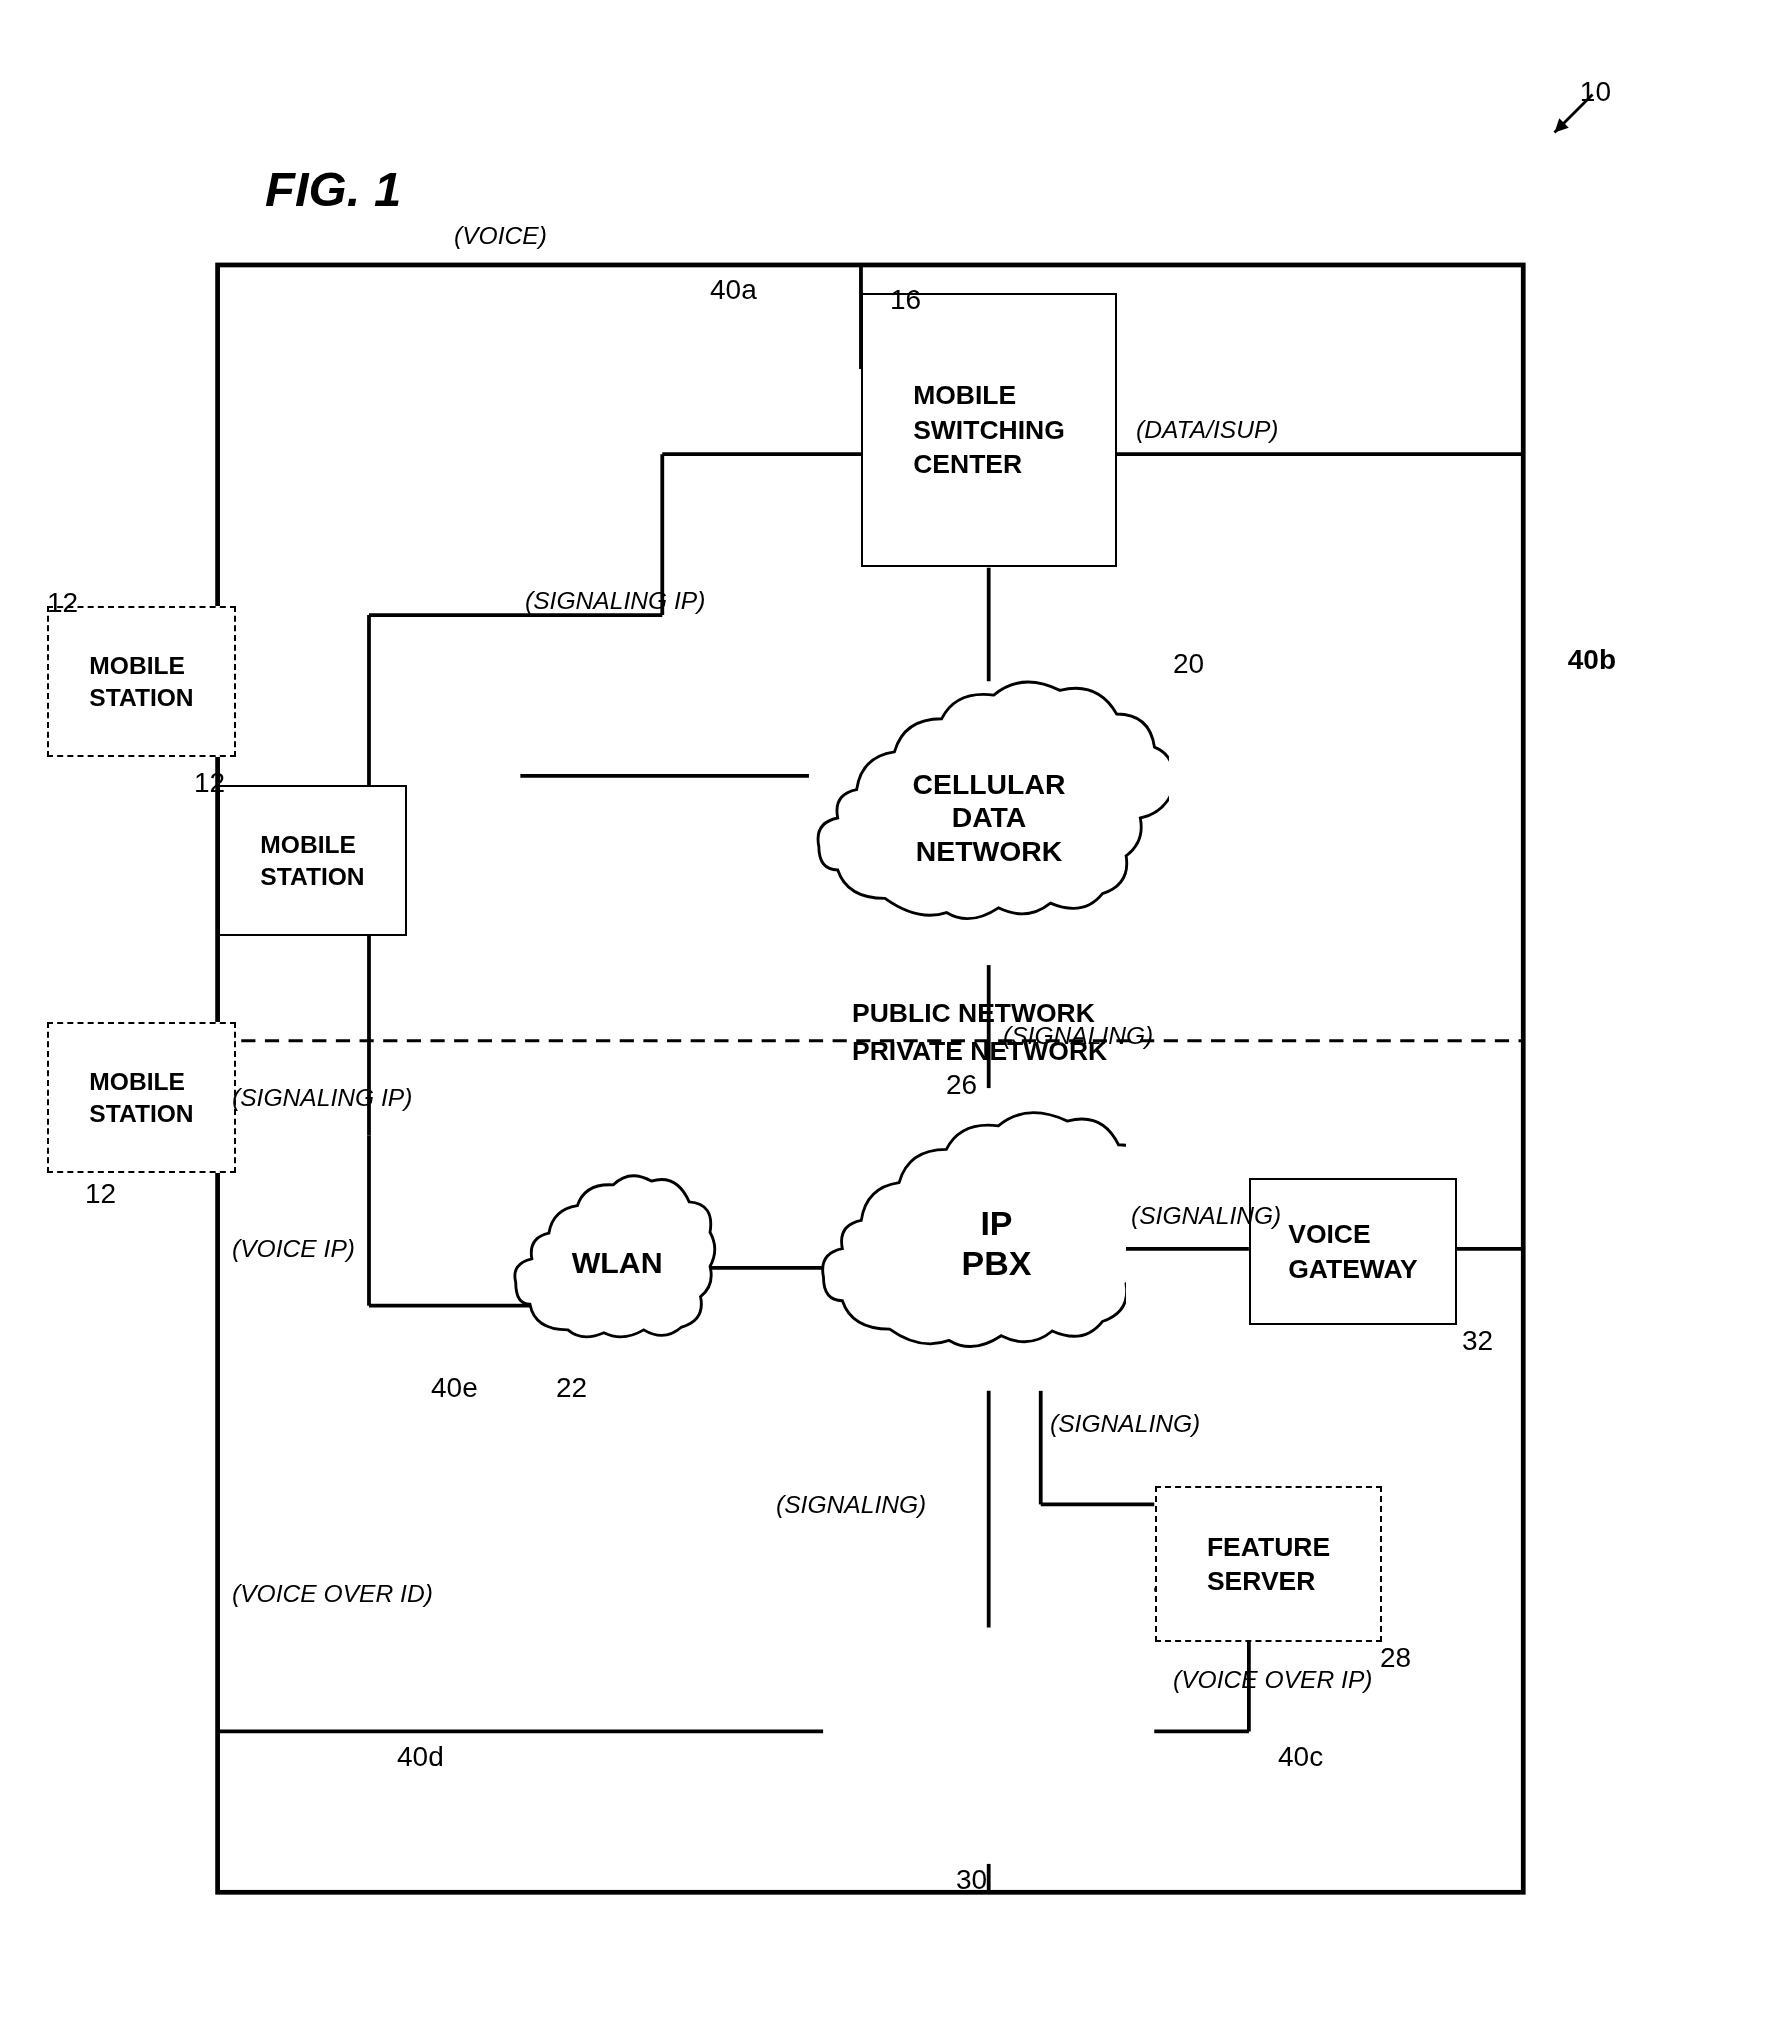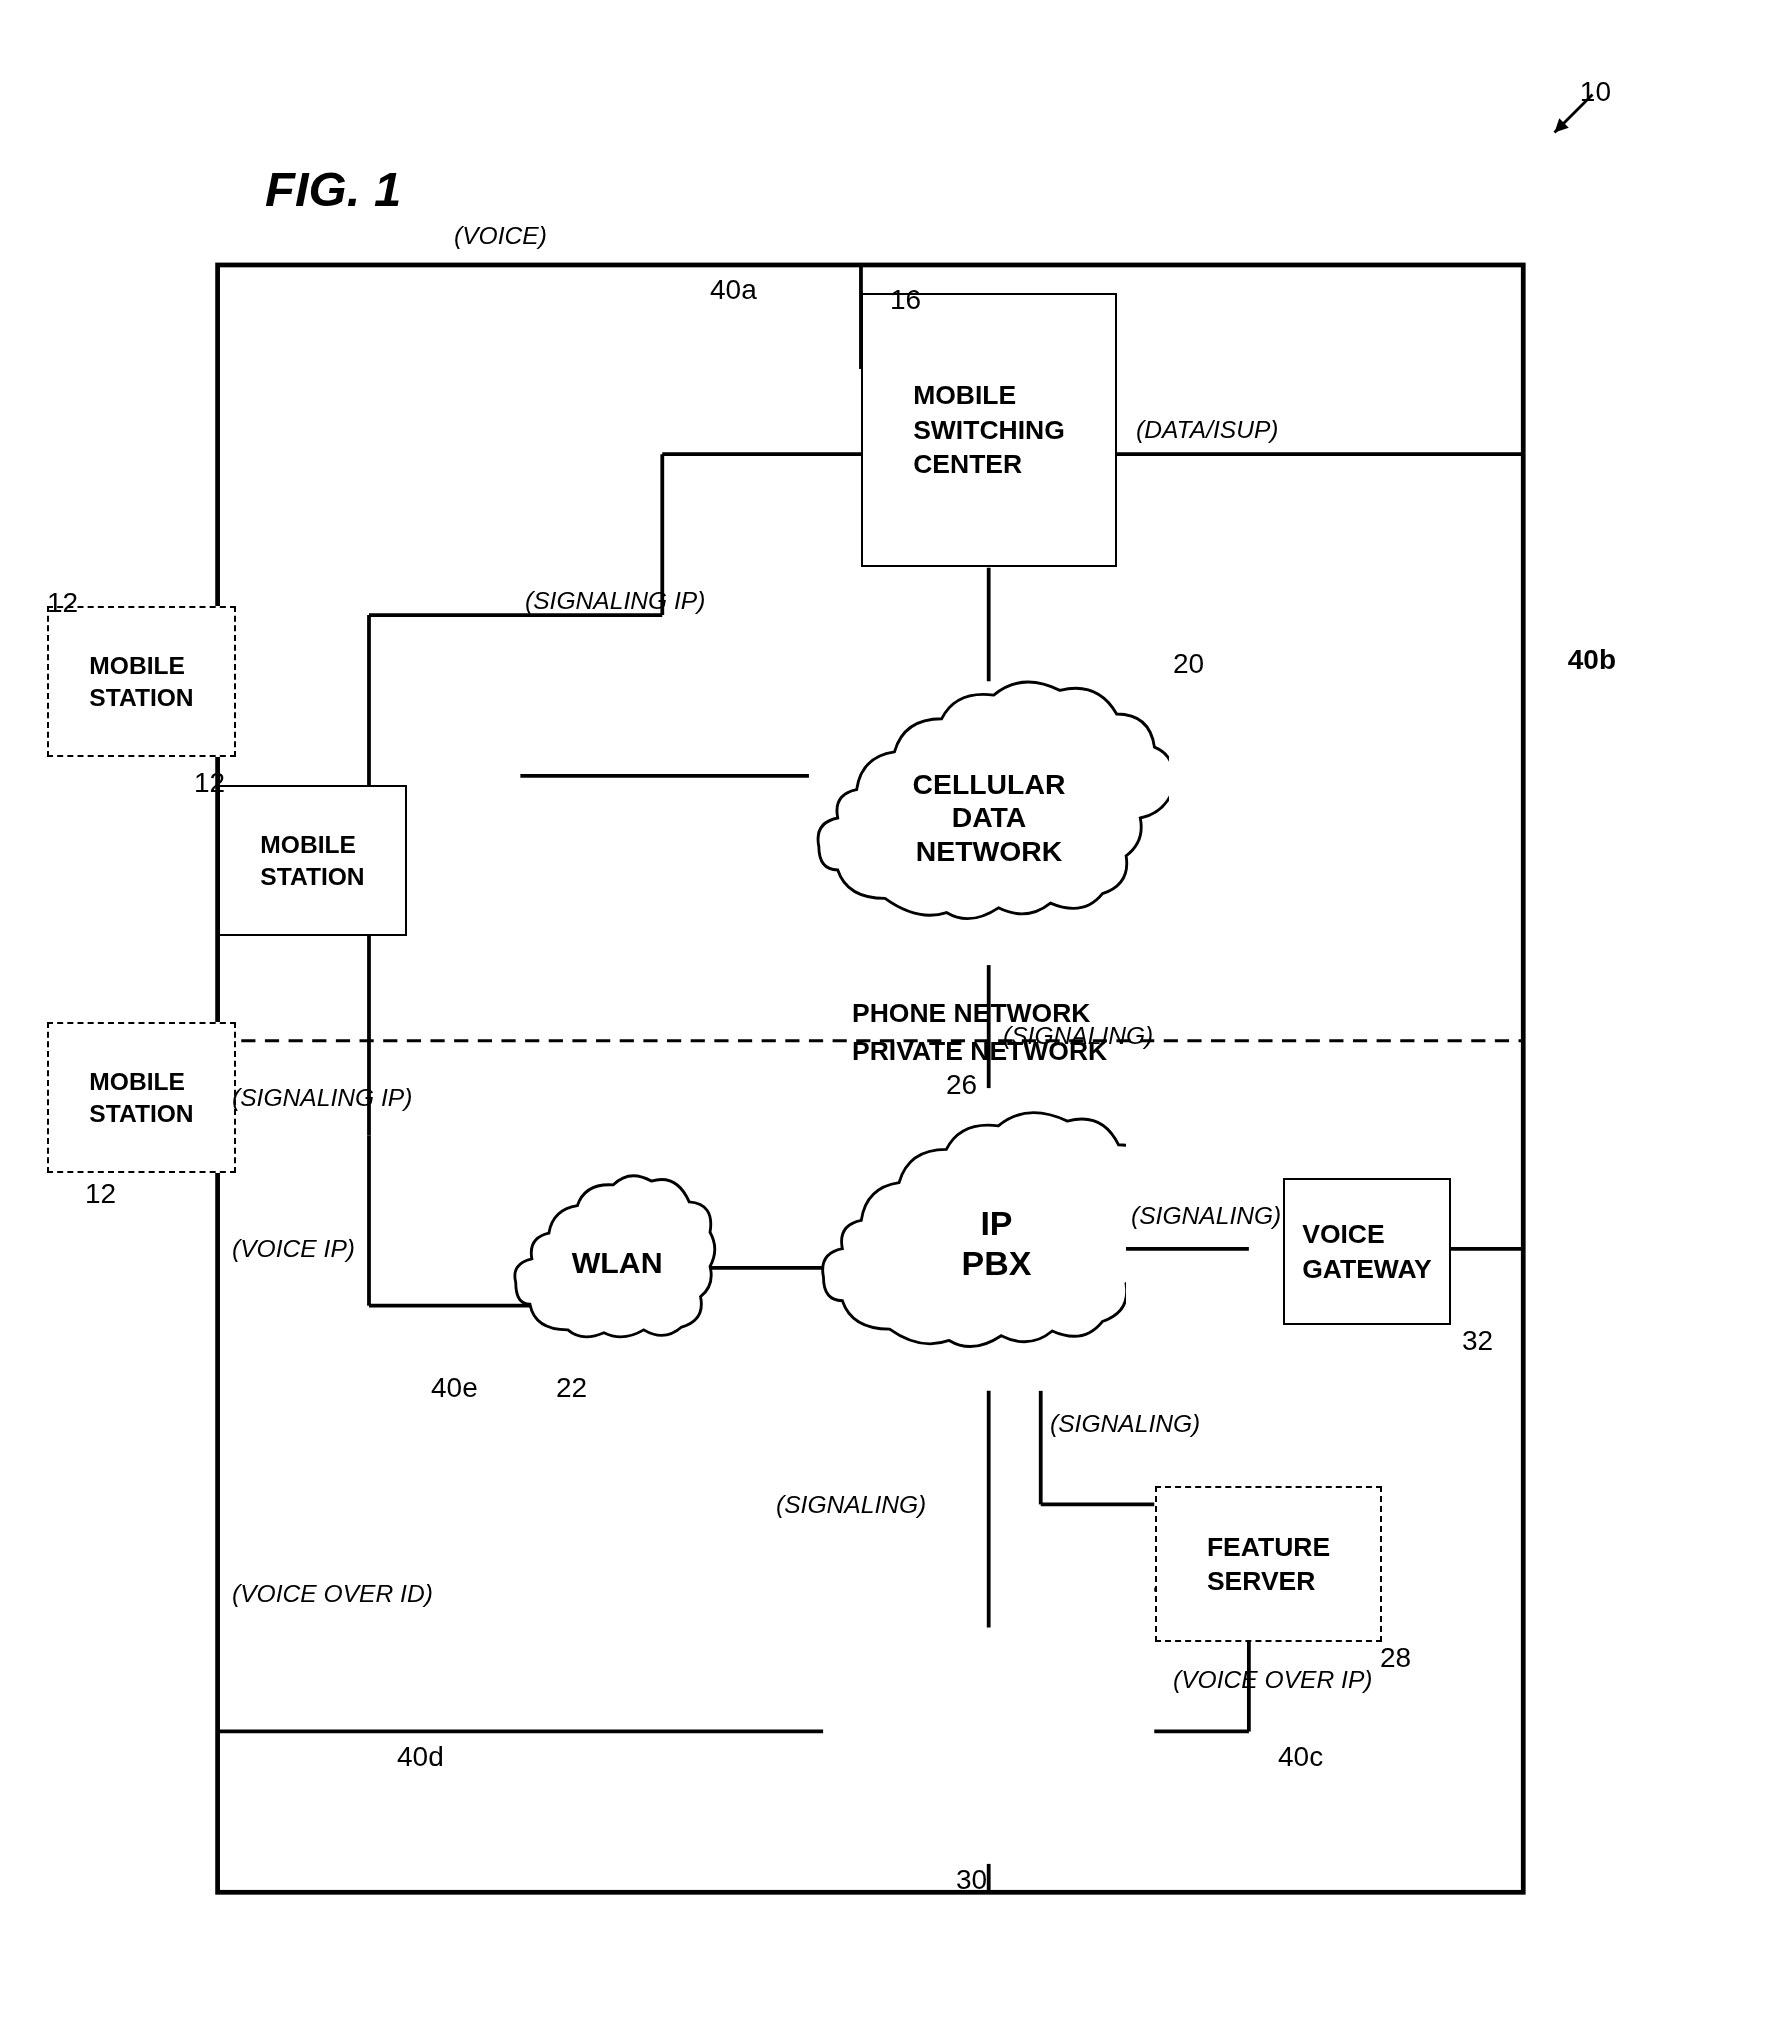--- a/index.html
+++ b/index.html
@@ -183,21 +183,21 @@
 STATION</span>
   </div>
   <div class="ref" style="top:767px; left:194px;">12</div>
 
   <div class="box box-dashed" style="left:47px; top:1022px; width:189px; height:151px;">
     <span style="white-space:pre-line; font-size:24.6px;">MOBILE
 STATION</span>
   </div>
   <div class="ref" style="top:1178px; left:85px;">12</div>
 
-  <div class="network-label" style="top:998px; left:852px;">PHONE NETWORK</div>
+  <div class="network-label" style="top:998px; left:852px;">PUBLIC NETWORK</div>
   <div class="network-label" style="top:1036px; left:852px;">PRIVATE NETWORK</div>
 
   <div class="cloud-container" style="left:511px; top:1164px;">
     <svg width="218" height="218" xmlns="http://www.w3.org/2000/svg" viewBox="0 0 230 230">
       <path d="M 60,175
                Q 25,175 20,148 Q 5,148 5,125 Q 0,105 22,100
                Q 18,78 40,73 Q 44,48 70,44
                Q 78,20 108,22 Q 125,5 148,18
                Q 175,10 188,40 Q 215,42 210,72
                Q 220,90 210,108 Q 215,128 200,140
@@ -219,21 +219,21 @@
                Q 368,162 345,168 Q 350,192 330,207
                Q 335,237 305,247 Q 285,272 252,257
                Q 228,277 198,262 Q 168,282 143,267
                Q 112,278 80,255 Z" fill="white" stroke="#000" stroke-width="3"></path>
       <text x="193" y="155" text-anchor="middle" font-size="36" font-weight="bold" font-family="Arial">IP</text>
       <text x="193" y="198" text-anchor="middle" font-size="36" font-weight="bold" font-family="Arial">PBX</text>
     </svg>
   </div>
   <div class="ref" style="top:1069px; left:946px;">26</div>
 
-  <div class="box" style="left:1283px; top:1178px; width:168px; height:147px;">
+  <div class="box" style="left:1249px; top:1178px; width:208px; height:147px;">
     <span style="white-space:pre-line; font-size:26.5px;">VOICE
 GATEWAY</span>
   </div>
   <div class="ref" style="top:1325px; left:1462px;">32</div>
 
   <div class="box box-dashed" style="left:1155px; top:1486px; width:227px; height:156px;">
     <span style="white-space:pre-line; font-size:26.5px;">FEATURE
 SERVER</span>
   </div>
   <div class="ref" style="top:1642px; left:1380px;">28</div>

